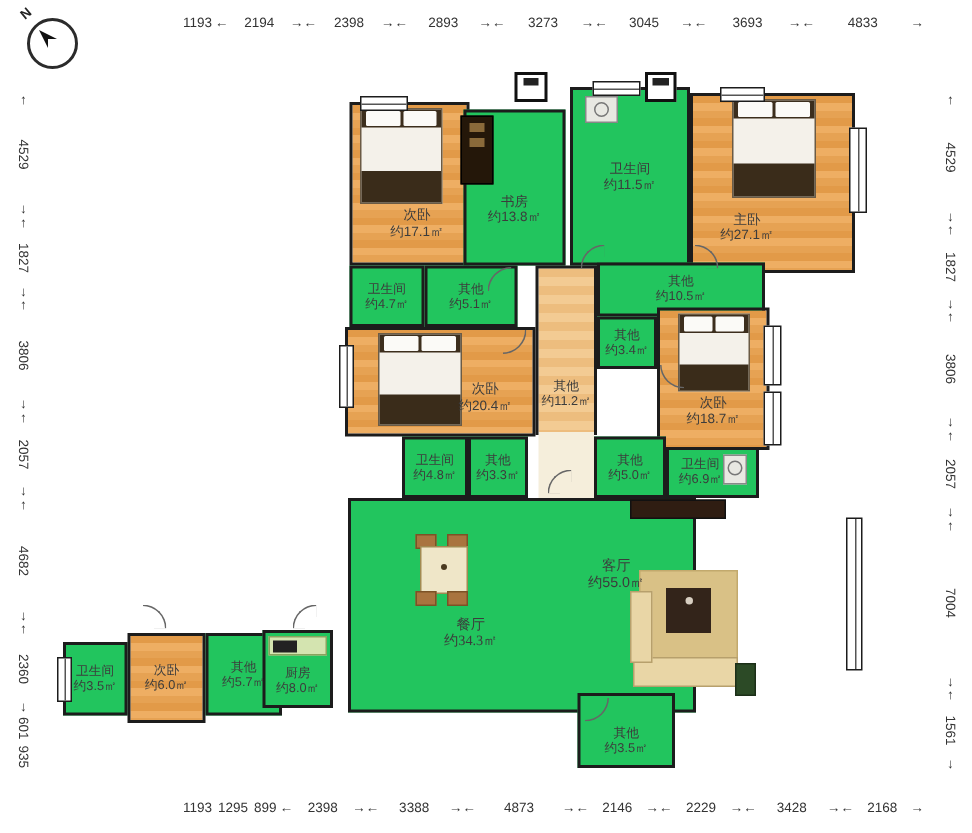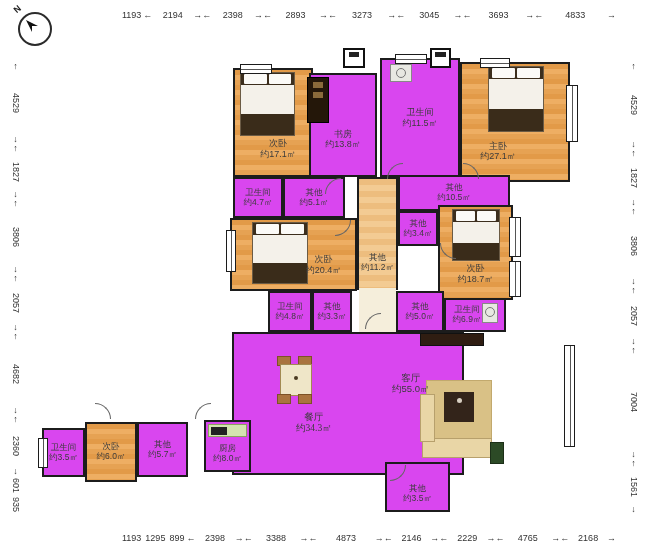--- a/index.html
+++ b/index.html
@@ -38,21 +38,21 @@
   .dim-v-seg::after  { content:"\2193"; flex:0 0 auto; line-height:1; }
   .dim-v-seg .num { flex:1 1 auto; writing-mode:vertical-rl; text-align:center; white-space:nowrap; }
   .dim-v-plain { writing-mode:vertical-rl; white-space:nowrap; padding:2px 0; }
 
   
   .plan { position:absolute; left:35px; top:45px; width:580px; height:470px; }
   .room {
     position:absolute; border:2px solid #1c1c1c; box-sizing:border-box;
     display:flex; align-items:center; justify-content:center;
   }
-  .cream { background:#d946ef; }
+  .cream { background:#22c55e; }
   .wood {
     background:repeating-linear-gradient(180deg,
       #e29a48 0px, #e29a48 5px, #eeae63 5px, #eeae63 10px, #e6a253 10px, #e6a253 15px);
   }
   .woodlight {
     background:repeating-linear-gradient(180deg,
       #edbd7e 0px, #edbd7e 6px, #f3cb93 6px, #f3cb93 12px);
   }
   .balcony-bg { background:#faf8ef; border:2px solid #555; }
   .hall { border:none; background:#f5eedb; }
@@ -147,21 +147,21 @@
     <span class="dim-h-seg" style="flex-grow:4873">
         <span class="num">4873</span>
       </span>
     <span class="dim-h-seg" style="flex-grow:2146">
         <span class="num">2146</span>
       </span>
     <span class="dim-h-seg" style="flex-grow:2229">
         <span class="num">2229</span>
       </span>
     <span class="dim-h-seg" style="flex-grow:3428">
-        <span class="num">4765</span>
+        <span class="num">3428</span>
       </span>
     <span class="dim-h-seg" style="flex-grow:2168">
         <span class="num">2168</span>
       </span>
   </div>
 
   <div class="dim dim-left">
     <span class="dim-v-seg" style="flex-grow:4529">
         <span class="num">4529</span>
       </span>
@@ -401,21 +401,21 @@
         <div>次卧</div>
           <div>约6.0㎡</div>
       </div>
     </div>
     <div class="room cream" style="left:102px; top:377px; width:51px; height:55px;">
       <div class="rlabel small">
         <div>其他</div>
           <div>约5.7㎡</div>
       </div>
     </div>
-    <div class="room cream" style="left:169px; top:375px; width:47px; height:52px;">
+    <div class="room cream" style="left:140px; top:375px; width:47px; height:52px;">
       <div class="furn counter" style="left:2px; top:2px; right:2px; height:13px;">
         <div class="furn stove" style="left:2px; top:2px; width:16px; height:8px;"></div>
       </div>
       <div class="rlabel small" style="margin-top:16px;">
         <div>厨房</div>
           <div>约8.0㎡</div>
       </div>
     </div>
 
     <div class="room cream" style="left:350px; top:417px; width:65px; height:50px;">

